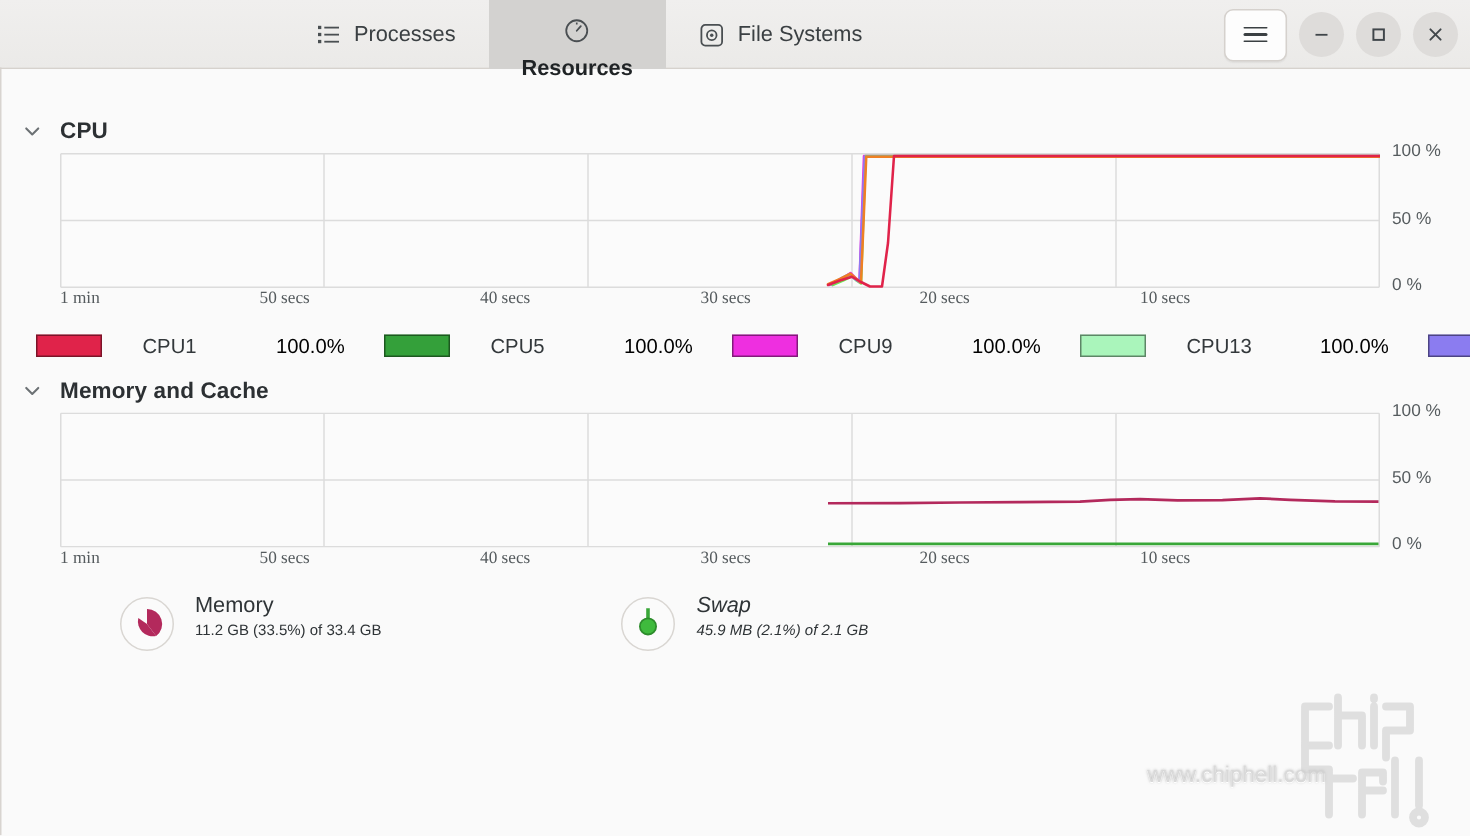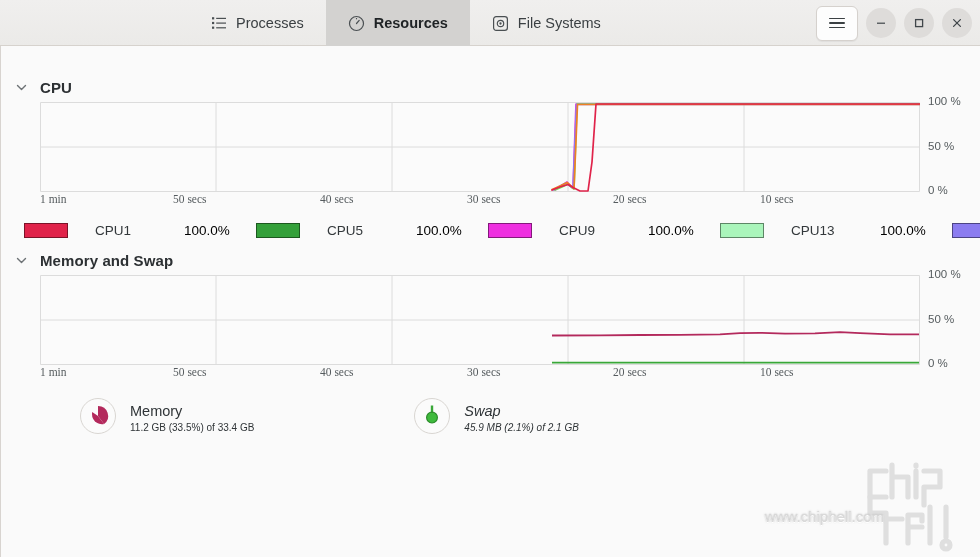--- a/index.html
+++ b/index.html
@@ -49,20 +49,21 @@
     color: #3b4043;
     cursor: default;
     background: transparent;
     border: none;
     white-space: nowrap;
   }
   .tab.active {
     background: #d3d2d0;
     font-weight: bold;
     color: #1f2325;
+    flex-direction: column;
   }
   .tab .ticon {
     display: inline-flex;
     align-items: center;
     justify-content: center;
     width: 17px;
     height: 17px;
     color: #4a4f52;
   }
   .win-controls {
@@ -215,21 +216,21 @@
   }
 
   
   .stats {
     position: relative;
     margin-top: 12px;
     display: flex;
   }
   .stat {
     display: flex;
-    align-items: flex-end;
+    align-items: flex-start;
     gap: 14px;
   }
   #stat-memory { margin-left: 80px; }
   #stat-swap { margin-left: 160px; font-style: italic; }
   .stat-icon {
     width: 34px;
     height: 34px;
     border-radius: 50%;
     border: 1px solid #d9d6d2;
     background: #fbfbfb;
@@ -425,21 +426,21 @@
         <span class="swatch" style="background: rgb(139, 124, 240);"></span>
       </div>
     </div>
 
   <div class="section-head" id="mem-section-head">
     <span class="chev">
       <svg width="13" height="13" viewBox="0 0 13 13">
         <polyline points="2.5,4.6 6.5,8.6 10.5,4.6" fill="none" stroke="currentColor" stroke-width="1.4" stroke-linecap="round" stroke-linejoin="round"></polyline>
       </svg>
     </span>
-    <span class="section-title">Memory and Swap</span>
+    <span class="section-title">Memory and Cache</span>
   </div>
 
   <div class="graph-wrap">
     <svg class="grid" viewBox="0 0 880 90" preserveAspectRatio="none">
       <rect x="0" y="0" width="880" height="90" fill="#fbfbfb"></rect>
       <g stroke="#dcdcdc" stroke-width="1">
         <line x1="0.5" y1="0.5" x2="879.5" y2="0.5"></line>
         <line x1="0.5" y1="45" x2="879.5" y2="45"></line>
         <line x1="0.5" y1="89.5" x2="879.5" y2="89.5"></line>
         <line x1="0.5" y1="0.5" x2="0.5" y2="89.5"></line>

